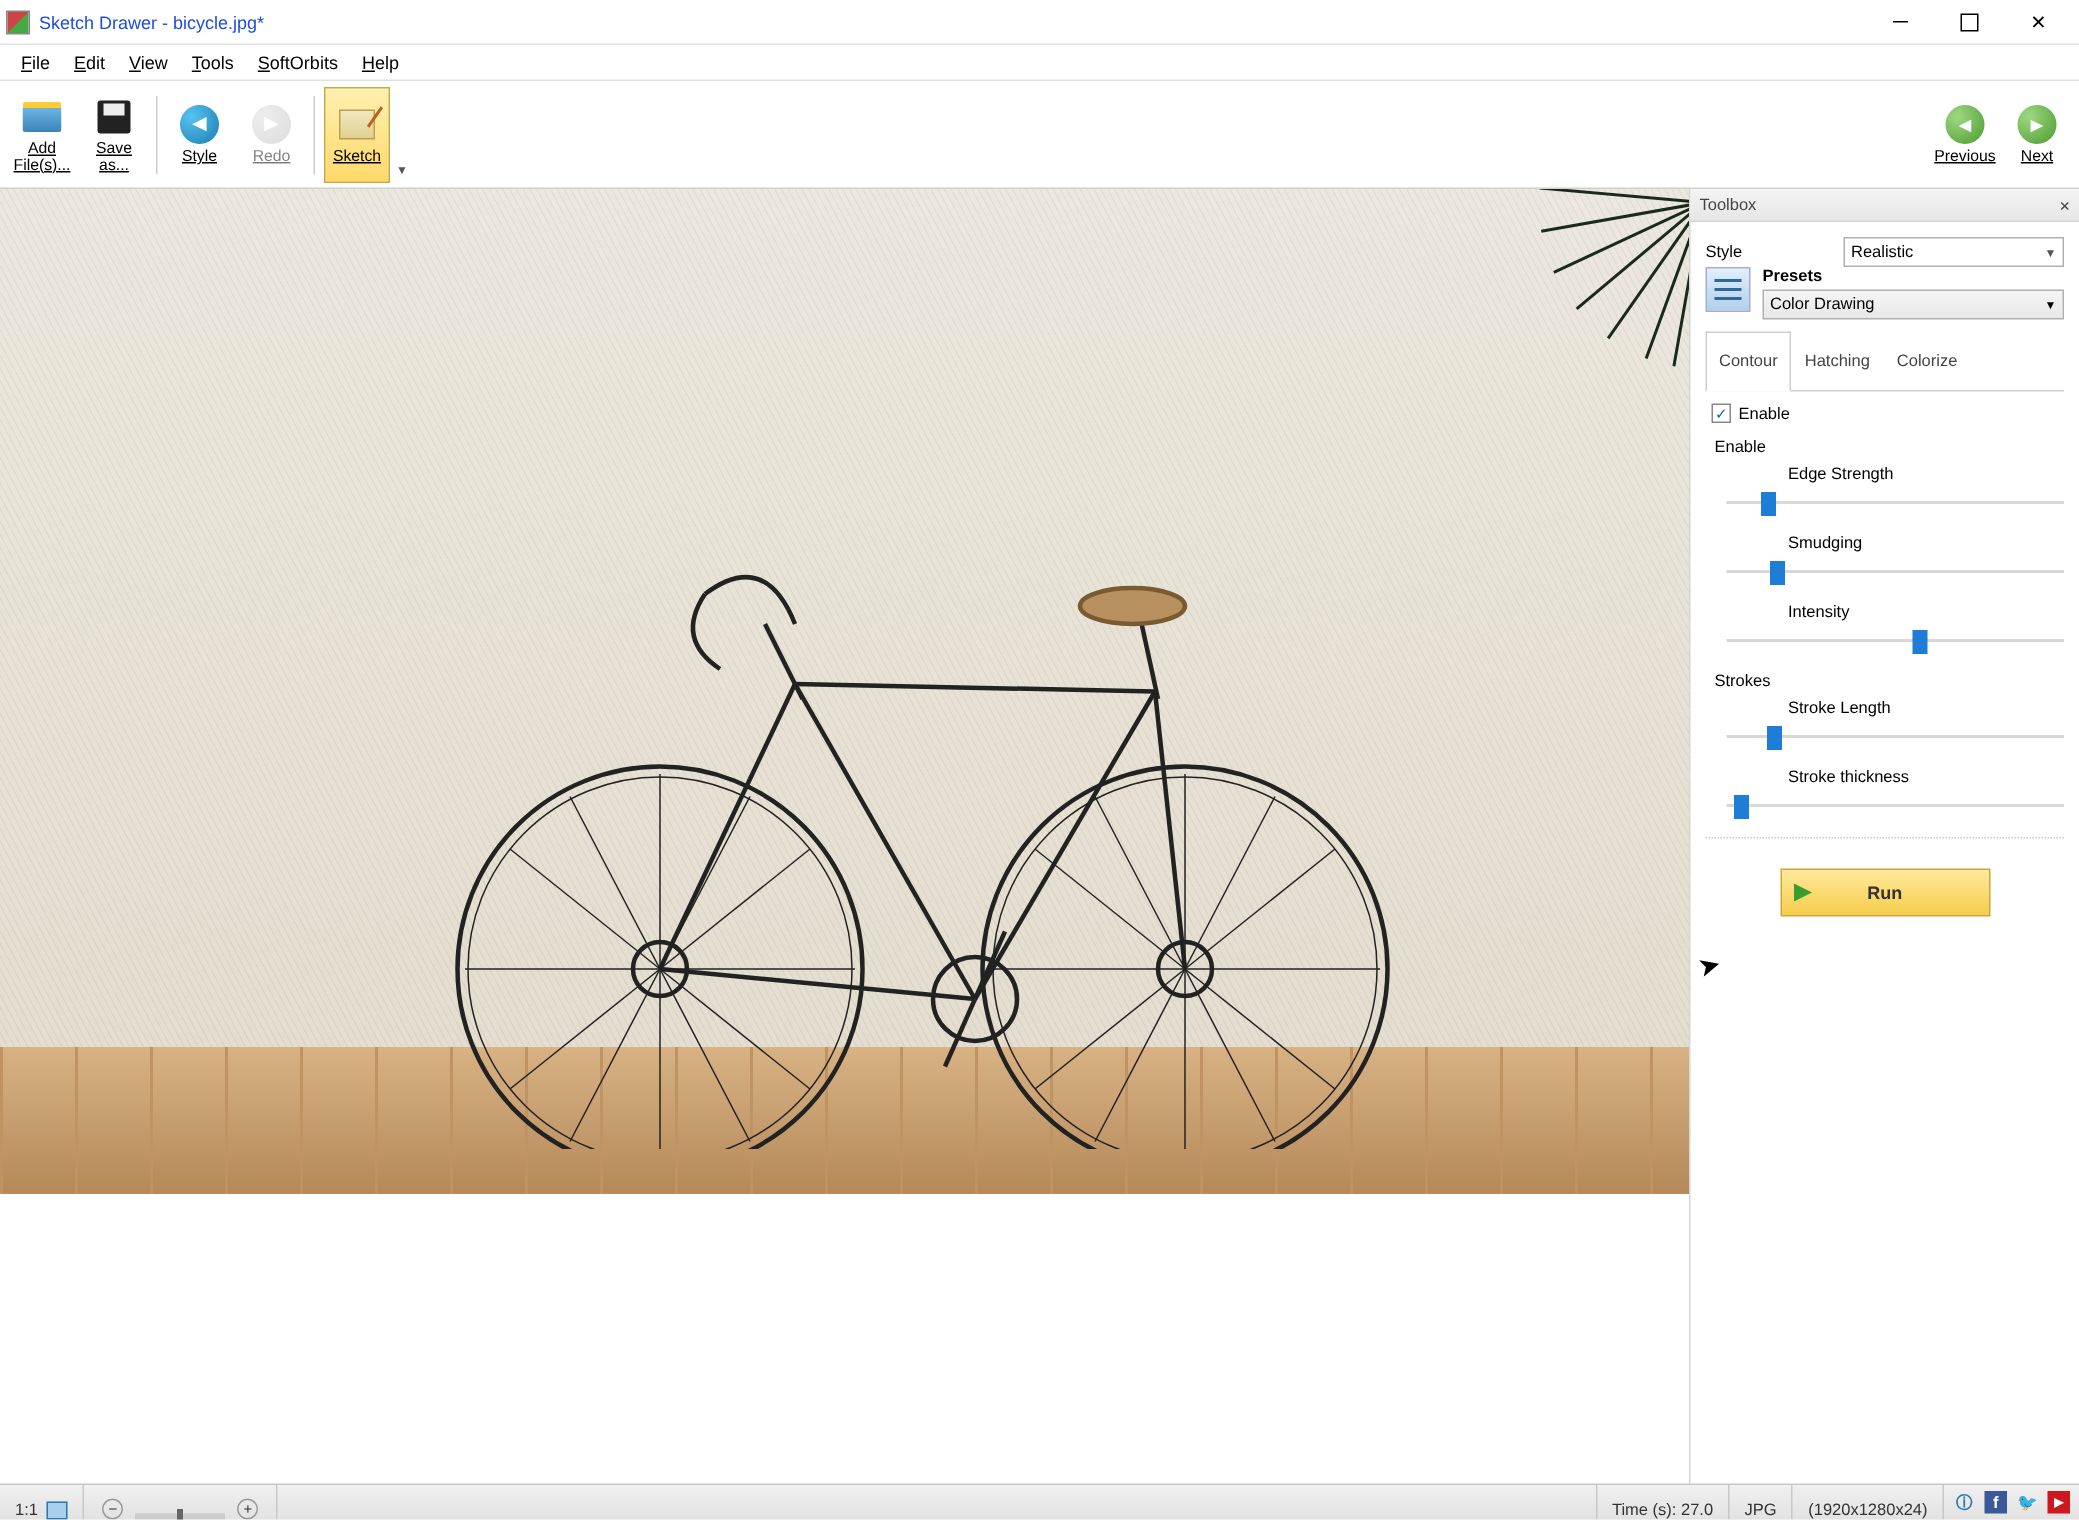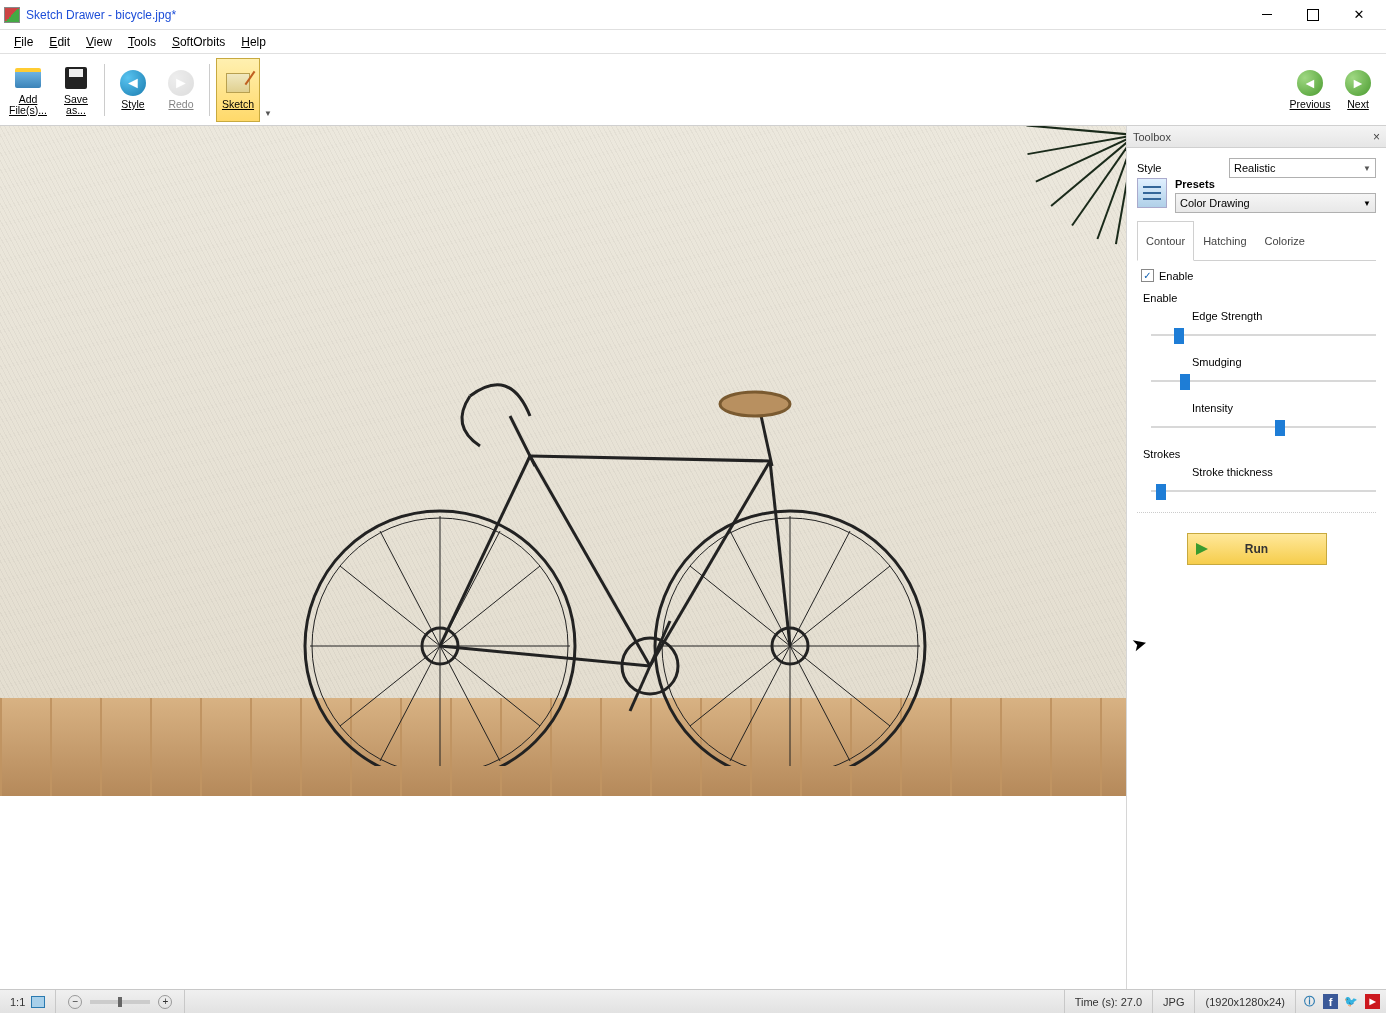--- a/index.html
+++ b/index.html
@@ -86,21 +86,21 @@
 .slider-track { position:absolute; left:0; right:0; top:8px; height:2px; background:#d8d8d8; }
 .slider-thumb { position:absolute; top:2px; width:10px; height:16px; background:#1e7dd6; }
 
 .run-button { width:140px; height:32px; margin:20px auto 0; background:linear-gradient(#ffe89a,#f6cd4c); border:1px solid #c7a93f; display:flex; align-items:center; justify-content:center; font-size:12px; font-weight:bold; color:#333; position:relative; cursor:default; }
 .run-button .run-icon { position:absolute; left:8px; width:18px; height:16px; }
 .run-button .run-icon::before { content:""; position:absolute; left:0; top:2px; width:0; height:0; border-left:12px solid #3a9b2f; border-top:6px solid transparent; border-bottom:6px solid transparent; }
 .cursor-pointer { position:absolute; left:1132px; top:633px; font-size:18px; color:#000; transform:rotate(-15deg); pointer-events:none; }
 
 
 .statusbar { position:absolute; bottom:0; left:0; right:0; height:24px; background:linear-gradient(#f0f0f0,#e2e2e2); border-top:1px solid #c8c8c8; display:flex; align-items:center; font-size:11px; color:#333; }
-.statusbar .sb-cell { padding:0 10px; border-right:1px solid #c8c8c8; height:100%; display:flex; align-items:center; }
+.statusbar .sb-cell { padding:0 10px; border-right:1px solid #c8c8c8; height:100%; display:flex; align-items:flex-end; }
 .statusbar .zoom-slider { width:60px; height:4px; background:#ccc; position:relative; margin:0 6px; }
 .statusbar .zoom-slider::after { content:""; position:absolute; left:28px; top:-3px; width:4px; height:10px; background:#666; }
 .statusbar .zoom-btn { width:14px; height:14px; border:1px solid #999; border-radius:50%; display:flex; align-items:center; justify-content:center; font-size:10px; margin:0 2px; }
 .statusbar .spacer { flex:1; border-right:1px solid #c8c8c8; height:100%; }
 .statusbar .icons-tray { display:flex; align-items:center; padding:0 6px; gap:6px; }
 .tray-i { width:15px; height:15px; display:flex; align-items:center; justify-content:center; font-size:11px; font-weight:bold; }
 .tray-info { color:#2a7ab0; }
 .tray-fb { background:#3b5998; color:#fff; }
 .tray-tw { color:#1da1f2; }
 .tray-yt { background:#cc181e; color:#fff; font-size:8px; }
@@ -298,20 +298,27 @@
       </div>
       <div class="slider-block">
         <div class="slider-lbl">Intensity</div>
         <div class="slider">
             <div class="slider-track"></div>
             <div class="slider-thumb" style="left:55%"></div>
           </div>
       </div>
       <div class="group-label">Strokes</div>
       <div class="slider-block">
+        <div class="slider-lbl">Stroke Length</div>
+        <div class="slider">
+            <div class="slider-track"></div>
+            <div class="slider-thumb" style="left:12%"></div>
+          </div>
+      </div>
+      <div class="slider-block">
         <div class="slider-lbl">Stroke thickness</div>
         <div class="slider">
             <div class="slider-track"></div>
             <div class="slider-thumb" style="left:2%"></div>
           </div>
       </div>
       <div style="border-top:1px dotted #ccc; margin:8px 0"></div>
       <div class="run-button">
         <div class="run-icon"></div>
         <span>Run</span>

